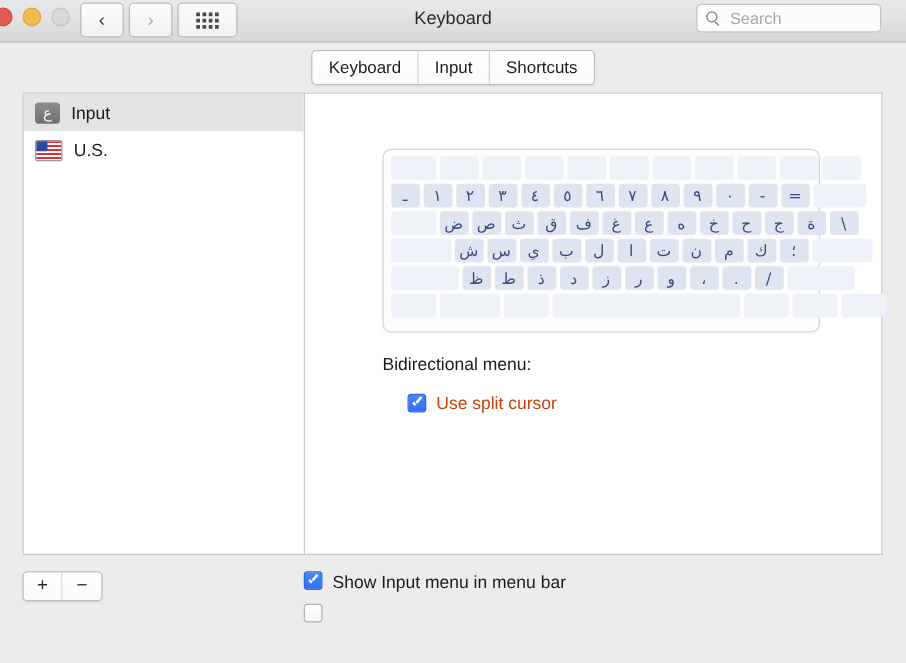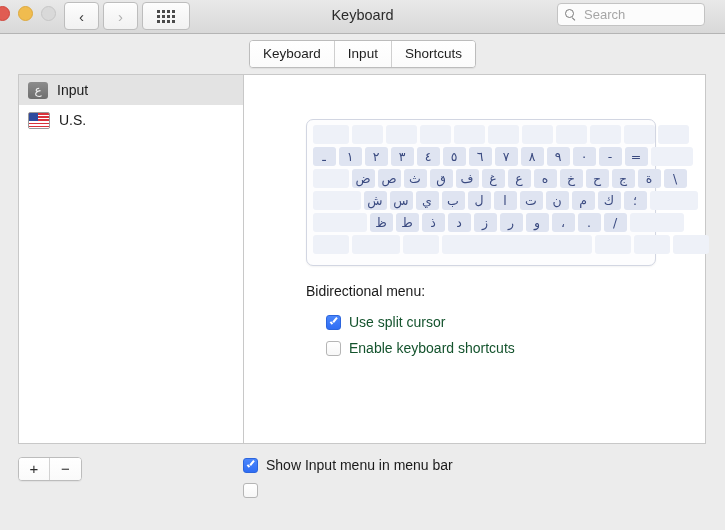--- a/index.html
+++ b/index.html
@@ -304,21 +304,21 @@
     top: 208px;
     font-size: 14px;
     color: #1a1a1a;
   }
   .checkline {
     position: absolute;
     left: 82px;
     display: flex;
     align-items: center;
     font-size: 14px;
-    color: #14532d;
+    color: #c2410c;
   }
   .checkline.c1 { top: 239px; }
   .checkline.c2 { top: 265px; }
 
   .cbox {
     width: 15px; height: 15px;
     border-radius: 3px;
     border: 1px solid #b5b5b5;
     background: linear-gradient(to bottom, #ffffff, #f7f7f7);
     margin-right: 8px;
@@ -379,21 +379,21 @@
     cursor: default;
     padding: 0;
     line-height: 22px;
   }
   .addremove button:last-child { border-right: 0; }
 
   .bottom-check {
     position: absolute;
     left: 243px;
     display: flex;
-    align-items: flex-end;
+    align-items: flex-start;
     font-size: 14px;
     color: #1a1a1a;
   }
   .bottom-check.b1 { top: 383px; }
   .bottom-check.b2 { top: 409px; }
 </style>
 </head>
 <body>
 
 <div class="titlebar">
@@ -555,26 +555,20 @@
 
       <div class="bidi-label">Bidirectional menu:</div>
 
       <div class="checkline c1">
         <span class="cbox checked">
           <span class="tick"></span>
         </span>
         <span>Use split cursor</span>
       </div>
 
-      <div class="checkline c2">
-        <span class="cbox">
-          
-        </span>
-        <span>Enable keyboard shortcuts</span>
-      </div>
 
     </div>
   </div>
 
   <div class="addremove">
     <button>+</button>
     <button>−</button>
   </div>
 
   <div class="bottom-check b1">

